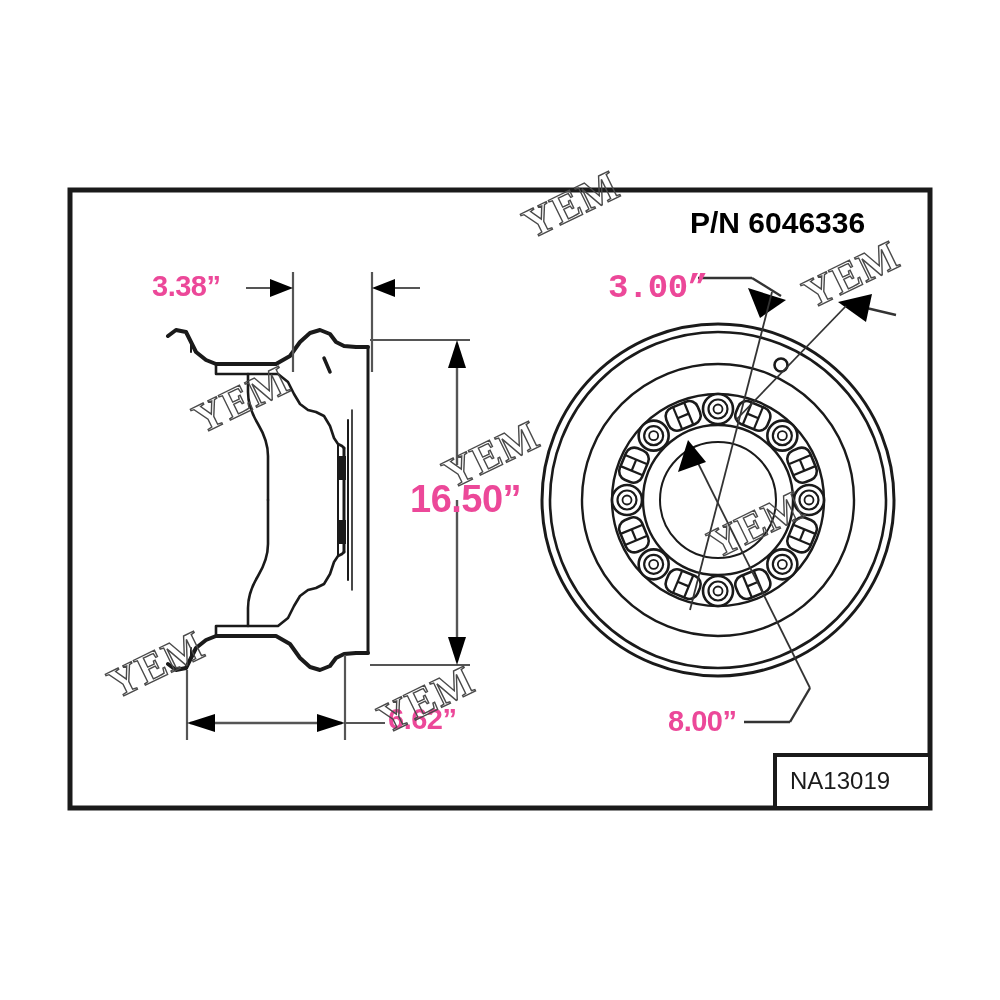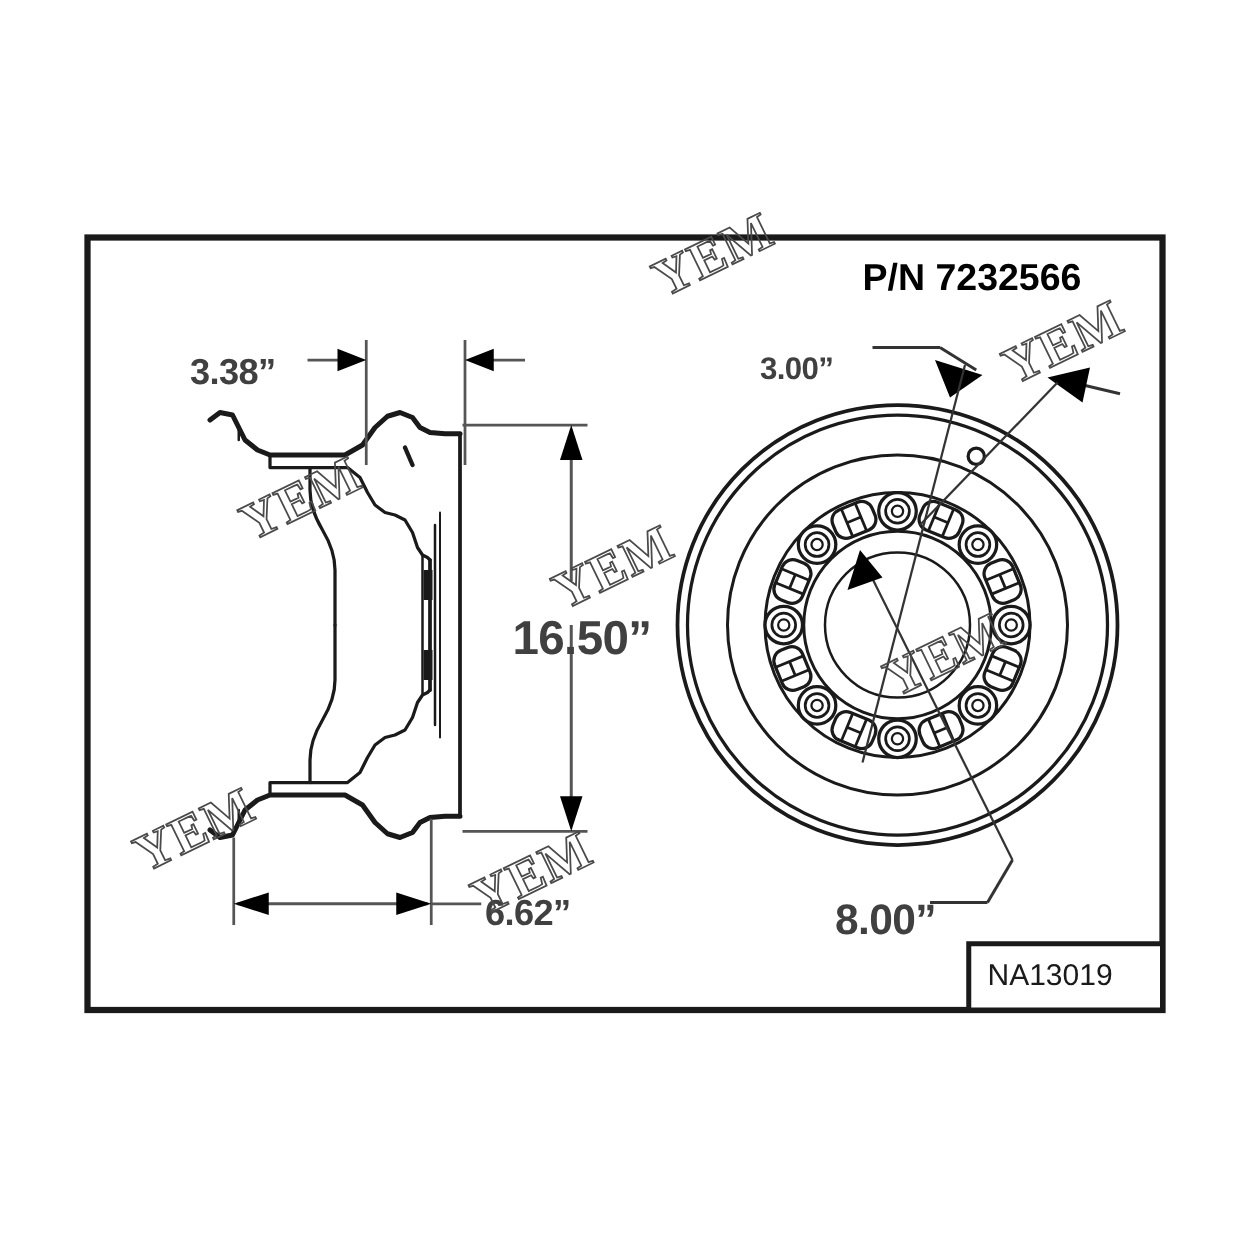--- a/index.html
+++ b/index.html
@@ -17,24 +17,23 @@
   #canvas {
     position: absolute;
     left: 0; top: 0;
     width: 1000px;
     height: 1000px;
   }
   .dim-text {
     position: absolute;
     font-family: "Liberation Sans", sans-serif;
     font-weight: bold;
-    color: #404040;
+    color: #ec4899;
     white-space: nowrap;
     letter-spacing: -0.5px;
-    margin-top: 12px;
   }
   #pn-text {
     position: absolute;
     left: 690px;
     top: 206px;
     font-size: 30px;
     font-family: "Liberation Sans", sans-serif;
     font-weight: bold;
     color: #000;
     white-space: nowrap;
@@ -334,28 +333,28 @@
   <g stroke="#333333" fill="#000000">
     <line x1="744" y1="722" x2="790" y2="722" stroke-width="2.4"></line>
     <line x1="790" y1="722" x2="810" y2="688" stroke-width="2.4"></line>
 
     <line x1="810" y1="688" x2="694" y2="455" stroke-width="1.8" fill="none"></line>
     <polygon points="688,440 678,472 706,462" fill="#000000" stroke="none"></polygon>
   </g>
 
 </svg>
 
-<div id="pn-text">P/N 7232566</div>
+<div id="pn-text">P/N 6046336</div>
 <div id="code-text">NA13019</div>
 
 <div class="dim-text" id="dim-338" style="left: 152px; top: 270px; font-size: 29px;">3.38”</div>
 <div class="dim-text" id="dim-1650" style="left: 410px; top: 478px; font-size: 38px;">16.50”</div>
 <div class="dim-text" id="dim-825" style="left: 388px; top: 703px; font-size: 29px;">6.62”</div>
-<div class="dim-text" id="dim-300" style="left: 608px; top: 269px; font-size: 25px;">3.00”</div>
-<div class="dim-text" id="dim-800" style="left: 668px; top: 705px; font-size: 34px;">8.00”</div>
+<div class="dim-text" id="dim-300" style="left: 608px; top: 269px; font-size: 34px; font-family: Liberation Mono, monospace;">3.00”</div>
+<div class="dim-text" id="dim-800" style="left: 668px; top: 705px; font-size: 29px;">8.00”</div>
 
 <div id="watermark-layer">
     <div class="wm" style="left: 515px; top: 205px; font-size: 42px; transform: rotate(-26deg); transform-origin: left top; -webkit-text-stroke: 1.4px rgb(74, 74, 74);">YEM</div>
     <div class="wm" style="left: 795px; top: 275px; font-size: 42px; transform: rotate(-26deg); transform-origin: left top; -webkit-text-stroke: 1.4px rgb(74, 74, 74);">YEM</div>
     <div class="wm" style="left: 185px; top: 400px; font-size: 42px; transform: rotate(-26deg); transform-origin: left top; -webkit-text-stroke: 1.4px rgb(74, 74, 74);">YEM</div>
     <div class="wm" style="left: 435px; top: 455px; font-size: 42px; transform: rotate(-26deg); transform-origin: left top; -webkit-text-stroke: 1.4px rgb(74, 74, 74);">YEM</div>
     <div class="wm" style="left: 700px; top: 525px; font-size: 42px; transform: rotate(-26deg); transform-origin: left top; -webkit-text-stroke: 1.4px rgb(74, 74, 74);">YEM</div>
     <div class="wm" style="left: 100px; top: 665px; font-size: 42px; transform: rotate(-26deg); transform-origin: left top; -webkit-text-stroke: 1.4px rgb(74, 74, 74);">YEM</div>
     <div class="wm" style="left: 370px; top: 700px; font-size: 42px; transform: rotate(-26deg); transform-origin: left top; -webkit-text-stroke: 1.4px rgb(74, 74, 74);">YEM</div>
   </div>

